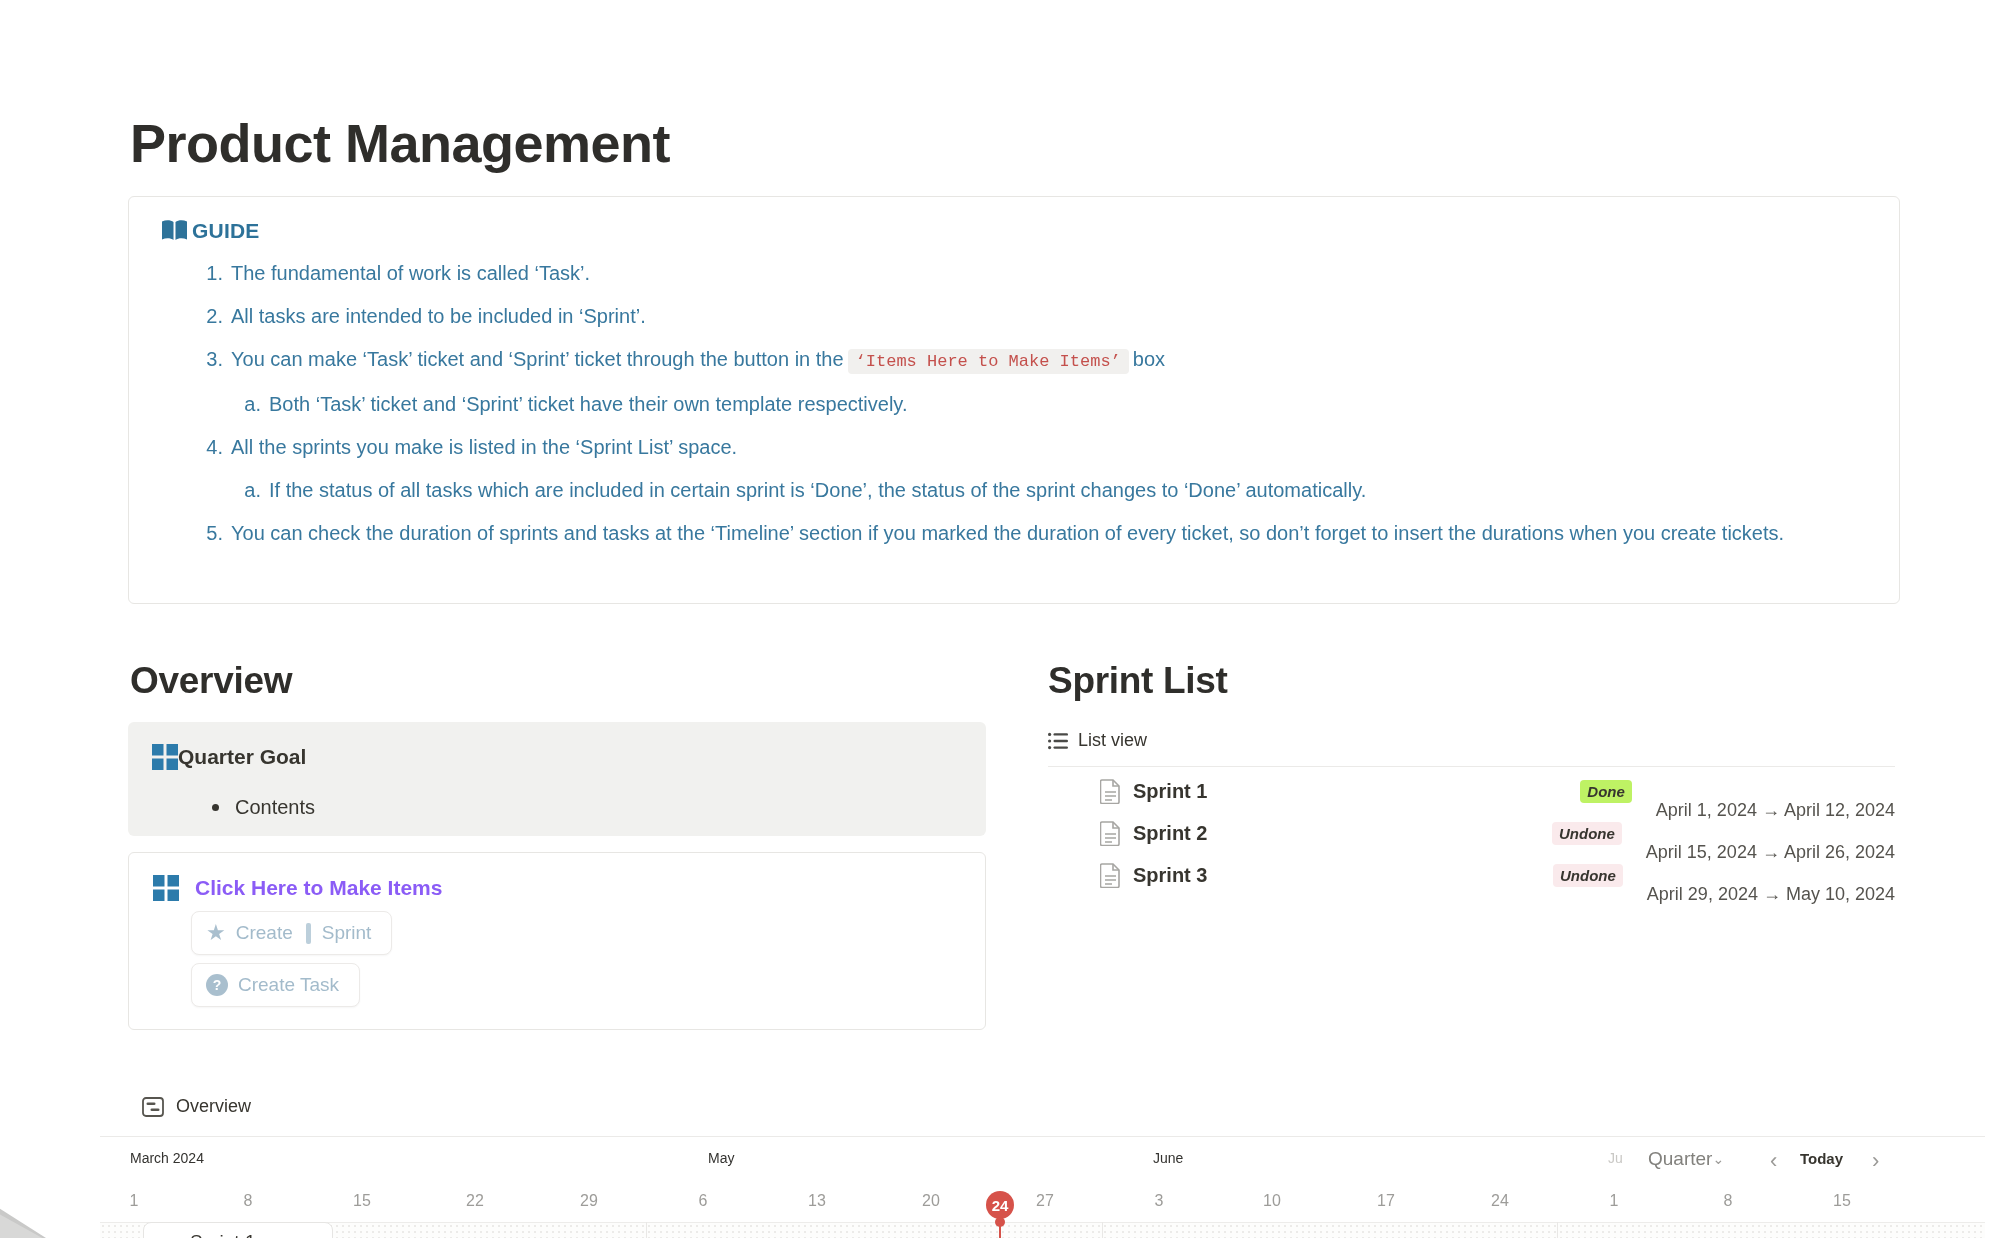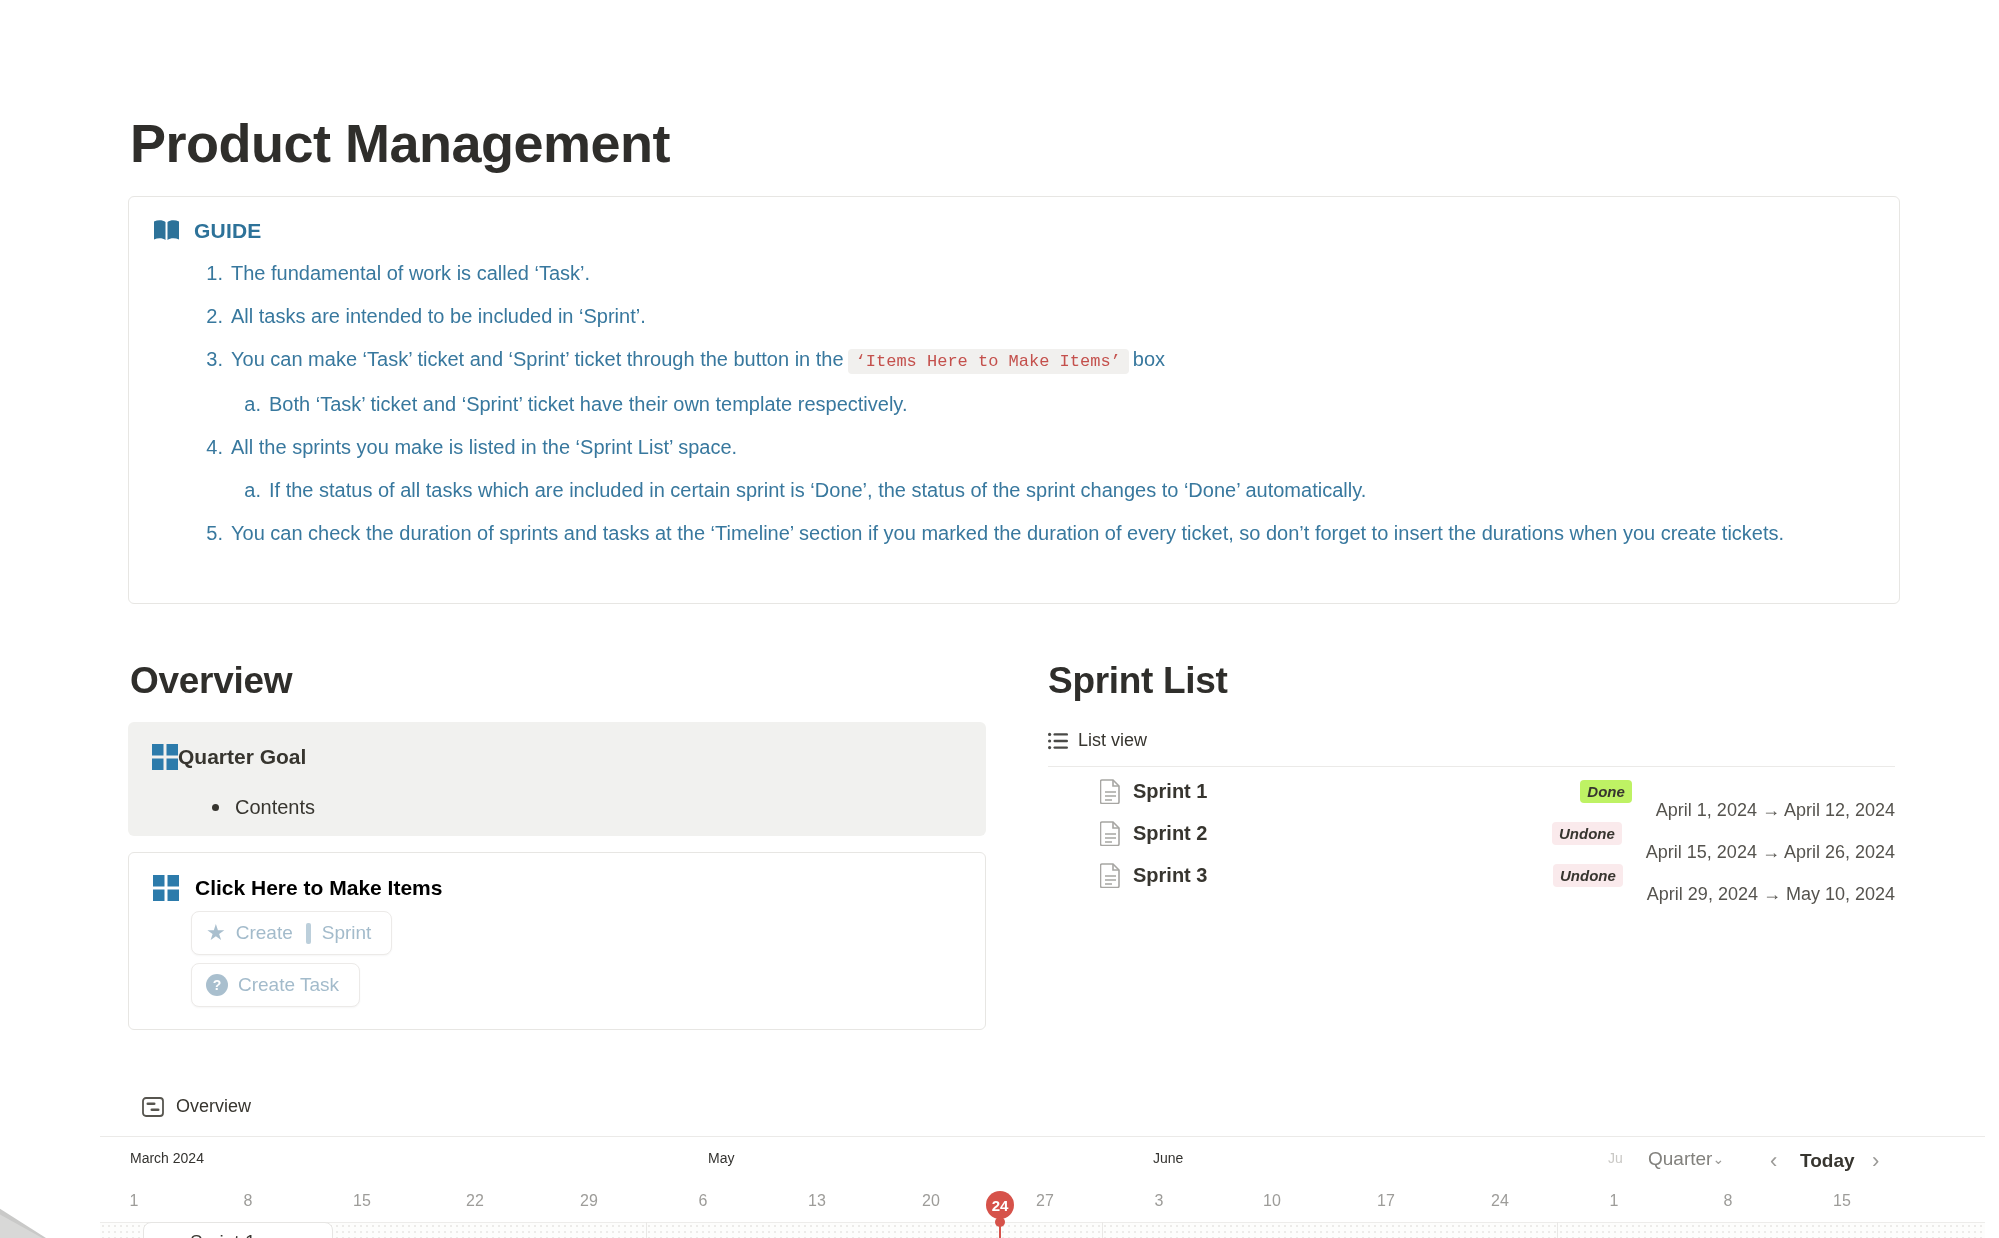--- a/index.html
+++ b/index.html
@@ -9,21 +9,21 @@
     font-family:"Liberation Sans","DejaVu Sans",sans-serif;
     color:#37352f;
   }
   .abs{position:absolute;}
 
   
   .page-title{left:130px;top:112px;font-size:54px;font-weight:700;color:#2f2e2b;letter-spacing:-.5px;}
 
   
   .guide-box{left:128px;top:196px;width:1772px;height:408px;border:1px solid #e7e6e3;border-radius:6px;background:#fff;box-sizing:border-box;}
-  .guide-head{position:absolute;left:24px;top:22px;display:flex;align-items:flex-start;gap:14px;}
+  .guide-head{position:absolute;left:32px;top:22px;display:flex;align-items:flex-start;gap:4px;}
   .guide-label{font-size:21px;font-weight:700;color:#2d7299;letter-spacing:.2px;}
   .guide-list{position:absolute;left:72px;top:60px;width:1660px;}
   .g-row{display:flex;align-items:flex-start;margin-bottom:10px;font-size:20px;line-height:33px;color:#38789e;}
   .g-row .marker{flex:0 0 22px;text-align:right;margin-right:8px;}
   .g-row .gtext{flex:1;max-width:1610px;}
   .g-row.sub{margin-left:38px;}
   .g-row.sub .gtext{max-width:1570px;}
   .inline-code{
     font-family:"Liberation Mono","DejaVu Sans Mono",monospace;
     font-size:17px;color:#c4504c;background:#f1f0ee;border-radius:4px;
@@ -39,21 +39,21 @@
   .quarter-box{left:128px;top:722px;width:858px;height:114px;background:#f1f1ef;border-radius:6px;}
   .q-head{position:absolute;left:24px;top:22px;display:flex;align-items:center;}
   .q-title{font-size:21px;font-weight:700;color:#37352f;}
   .q-bullet{position:absolute;left:84px;top:74px;display:flex;align-items:center;gap:16px;}
   .dot{width:7px;height:7px;border-radius:50%;background:#37352f;}
   .q-bullet-text{font-size:20px;color:#37352f;}
 
   
   .make-box{left:128px;top:852px;width:858px;height:178px;border:1px solid #e7e6e3;border-radius:6px;background:#fff;box-sizing:border-box;}
   .m-head{position:absolute;left:24px;top:22px;display:flex;align-items:center;gap:16px;}
-  .m-title{font-size:21px;font-weight:700;color:#000000;}
+  .m-title{font-size:21px;font-weight:700;color:#8b5cf6;}
   .tpl-btn{
     position:absolute;left:62px;height:42px;display:inline-flex;align-items:center;gap:10px;
     background:#fff;border:1px solid #eceae8;border-radius:8px;
     box-shadow:0 1px 2px rgba(0,0,0,.04);padding:0 20px 0 14px;
     font-size:19px;color:#a3bbcb;cursor:pointer;
   }
   .btn-sprint{top:58px;}
   .btn-task{top:110px;}
   .star-icon{font-size:22px;color:#a9bfce;line-height:1;}
   .cursor-bar{display:inline-block;width:5px;height:21px;border-radius:2px;background:#bccfdb;margin:0 1px 0 3px;}
@@ -75,21 +75,21 @@
   .timeline-tab{left:142px;top:1096px;display:flex;align-items:center;gap:12px;font-size:18px;color:#37352f;cursor:pointer;}
   .tl-divider{left:100px;top:1136px;width:1885px;height:1px;background:#ebeae8;}
   .month-label{top:1150px;font-size:14px;font-weight:500;color:#343330;}
   .month-faded{color:#c9c8c5;}
   .tl-controls{top:1148px;display:flex;align-items:center;font-size:19px;color:#9b9a97;}
   .quarter-dd{left:1648px;display:flex;align-items:center;gap:0;color:#82817d;cursor:pointer;}
   .chev{font-size:14px;color:#9b9a97;}
   .nav-arrow{font-size:22px;color:#9b9a97;cursor:pointer;line-height:1;}
   .prev-a{left:1770px;top:1150px;}
   .next-a{left:1872px;top:1150px;}
-  .today-btn{left:1800px;top:1150px;font-size:19px;font-weight:600;color:#37352f;cursor:pointer;}
+  .today-btn{left:1800px;top:1150px;font-size:15px;font-weight:600;color:#37352f;cursor:pointer;}
   .tick{position:absolute;top:1192px;transform:translateX(-50%);font-size:16px;color:#9d9c99;}
   .today-circle{
     position:absolute;left:986px;top:1191px;width:28px;height:28px;border-radius:50%;
     background:#d6524a;color:#fff;font-size:15px;font-weight:700;
     display:flex;align-items:center;justify-content:center;z-index:3;
   }
   .today-stem{position:absolute;left:995px;top:1217px;width:10px;height:10px;border-radius:50%;background:#d6524a;z-index:3;}
   .today-line{position:absolute;left:999px;top:1222px;width:2px;height:16px;background:#d6524a;z-index:3;}
 
   

